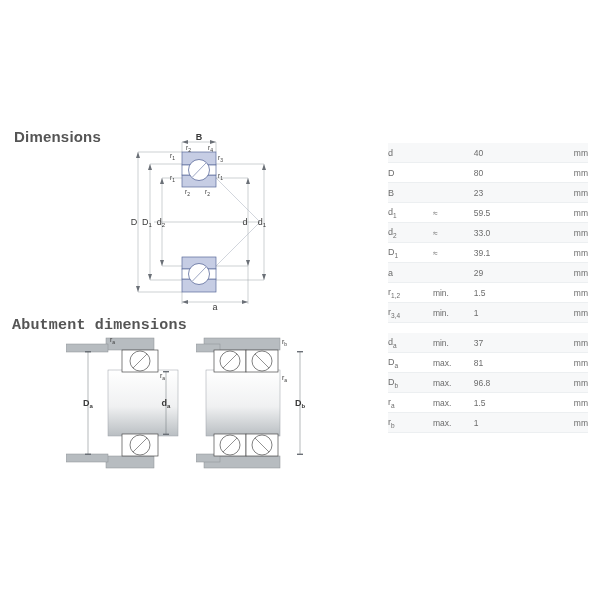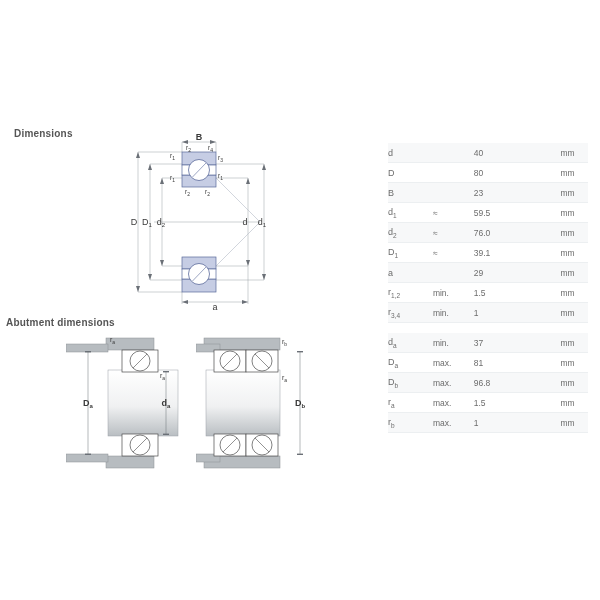--- a/index.html
+++ b/index.html
@@ -12,28 +12,28 @@
     height: 600px;
     font-family: "Liberation Sans", sans-serif;
     color: #4a4a4a;
     position: relative;
     overflow: hidden;
   }
   .page { position: absolute; left: 0; top: 0; width: 600px; height: 600px; }
 
   .section-heading {
     position: absolute;
-    font-size: 10px;
+    font-size: 15px;
     font-weight: bold;
     color: #555555;
     letter-spacing: 0.2px;
     white-space: nowrap;
   }
   #heading-dimensions { left: 14px; top: 128px; }
-  #heading-abutment  { left: 6px; top: 317px; }
+  #heading-abutment  { left: 12px; top: 317px; font-family: Liberation Mono, monospace; }
 
   
   .spec-table {
     position: absolute;
     border-collapse: collapse;
     font-size: 8.5px;
     color: #6c6c6c;
     table-layout: fixed;
   }
   #table-dimensions { left: 388px; top: 143px; width: 200px; }
@@ -43,21 +43,21 @@
     height: 19px;
     vertical-align: middle;
     border-bottom: 1px solid #eceff1;
     white-space: nowrap;
   }
   .spec-table tr:nth-child(odd) td { background: #f7f8f9; }
   .spec-table tr:nth-child(even) td { background: #ffffff; }
   .col-sym  { width: 44px; padding-left: 4px; }
   .col-qual { width: 40px; }
   .col-val  { width: 72px; margin-left: 40px; }
-  .col-unit { width: 40px; text-align: center; padding-left: 2px; }
+  .col-unit { width: 40px; text-align: right; padding-left: 2px; }
   .sym { font-size: 9px; color: #6c6c6c; }
   .sym sub { font-size: 6.5px; }
 
   
   .drawing { position: absolute; }
   #drawing-main      { left: 120px; top: 132px; width: 170px; height: 180px; }
   #drawing-abutment-left  { left: 66px;  top: 328px; width: 140px; height: 150px; }
   #drawing-abutment-right { left: 196px; top: 328px; width: 140px; height: 150px; }
   .drawing svg { display: block; }
 
@@ -279,21 +279,21 @@
         </tr>
         <tr>
           <td class="col-sym"><span class="sym">d<sub>1</sub></span></td>
           <td class="col-qual">≈</td>
           <td class="col-val">59.5</td>
           <td class="col-unit">mm</td>
         </tr>
         <tr>
           <td class="col-sym"><span class="sym">d<sub>2</sub></span></td>
           <td class="col-qual">≈</td>
-          <td class="col-val">76.0</td>
+          <td class="col-val">33.0</td>
           <td class="col-unit">mm</td>
         </tr>
         <tr>
           <td class="col-sym"><span class="sym">D<sub>1</sub></span></td>
           <td class="col-qual">≈</td>
           <td class="col-val">39.1</td>
           <td class="col-unit">mm</td>
         </tr>
         <tr>
           <td class="col-sym"><span class="sym">a</span></td>

